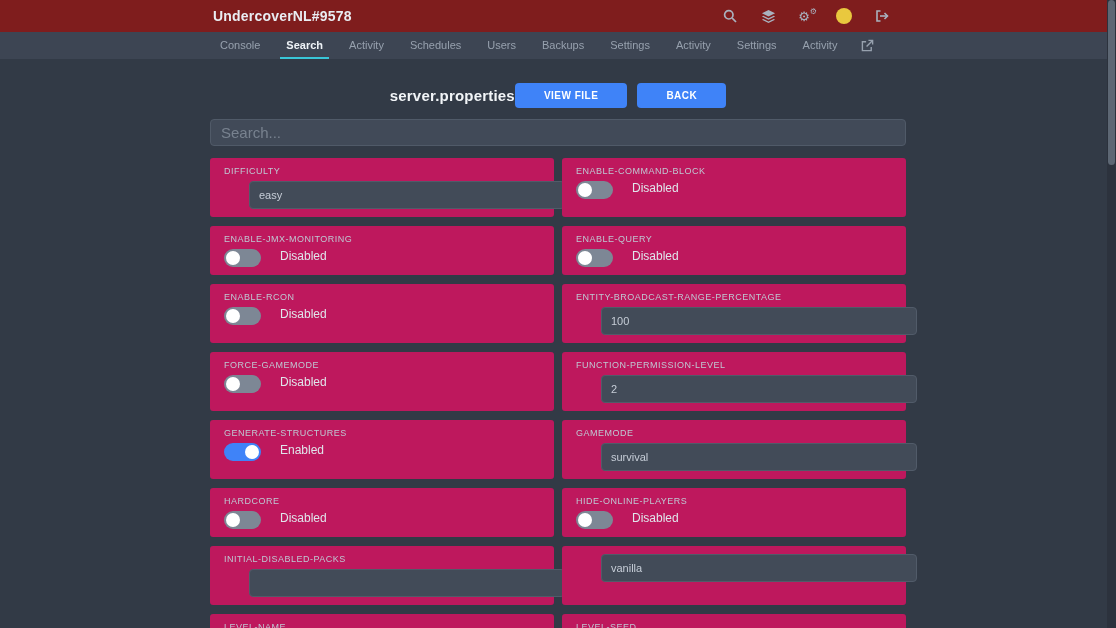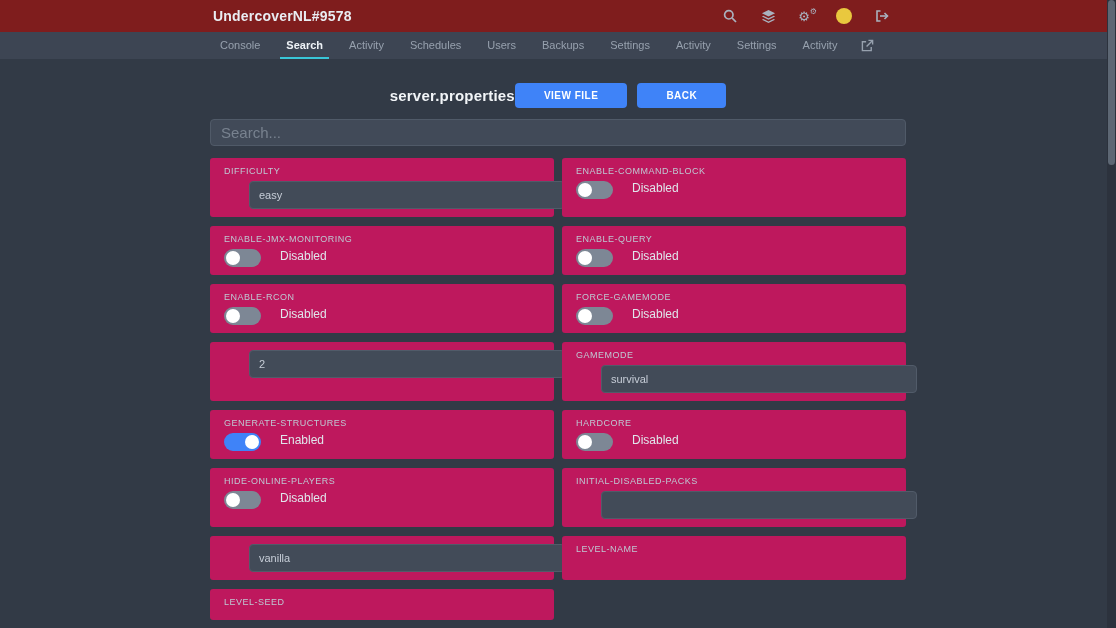--- a/index.html
+++ b/index.html
@@ -175,40 +175,41 @@
       </div>
       <div class="card">
         <div class="card-label">ENABLE-RCON</div>
         <div class="toggle-row">
           <span class="toggle off">
             <span class="knob"></span>
           </span>
           <span class="toggle-state">Disabled</span>
         </div>
       </div>
+      <div class="card"><div class="card-label">ENTITY-BROADCAST-RANGE-PERCENTAGE</div><input type="text" class="card-input" value="100" style=""></div>
       <div class="card">
         <div class="card-label">FORCE-GAMEMODE</div>
         <div class="toggle-row">
           <span class="toggle off">
             <span class="knob"></span>
           </span>
           <span class="toggle-state">Disabled</span>
         </div>
       </div>
-      <div class="card"><input type="text" class="card-input" value="2" style=""></div>
+      <div class="card"><div class="card-label">FUNCTION-PERMISSION-LEVEL</div><input type="text" class="card-input" value="2" style=""></div>
+      <div class="card">
+        <div class="card-label">GENERATE-STRUCTURES</div>
+        <div class="toggle-row">
+          <span class="toggle on">
+            <span class="knob"></span>
+          </span>
+          <span class="toggle-state">Enabled</span>
+        </div>
+      </div>
       <div class="card"><div class="card-label">GAMEMODE</div><input type="text" class="card-input" value="survival" style=""></div>
-      <div class="card">
-        <div class="card-label">GENERATE-STRUCTURES</div>
-        <div class="toggle-row">
-          <span class="toggle on">
-            <span class="knob"></span>
-          </span>
-          <span class="toggle-state">Enabled</span>
-        </div>
-      </div>
       <div class="card">
         <div class="card-label">HARDCORE</div>
         <div class="toggle-row">
           <span class="toggle off">
             <span class="knob"></span>
           </span>
           <span class="toggle-state">Disabled</span>
         </div>
       </div>
       <div class="card">

